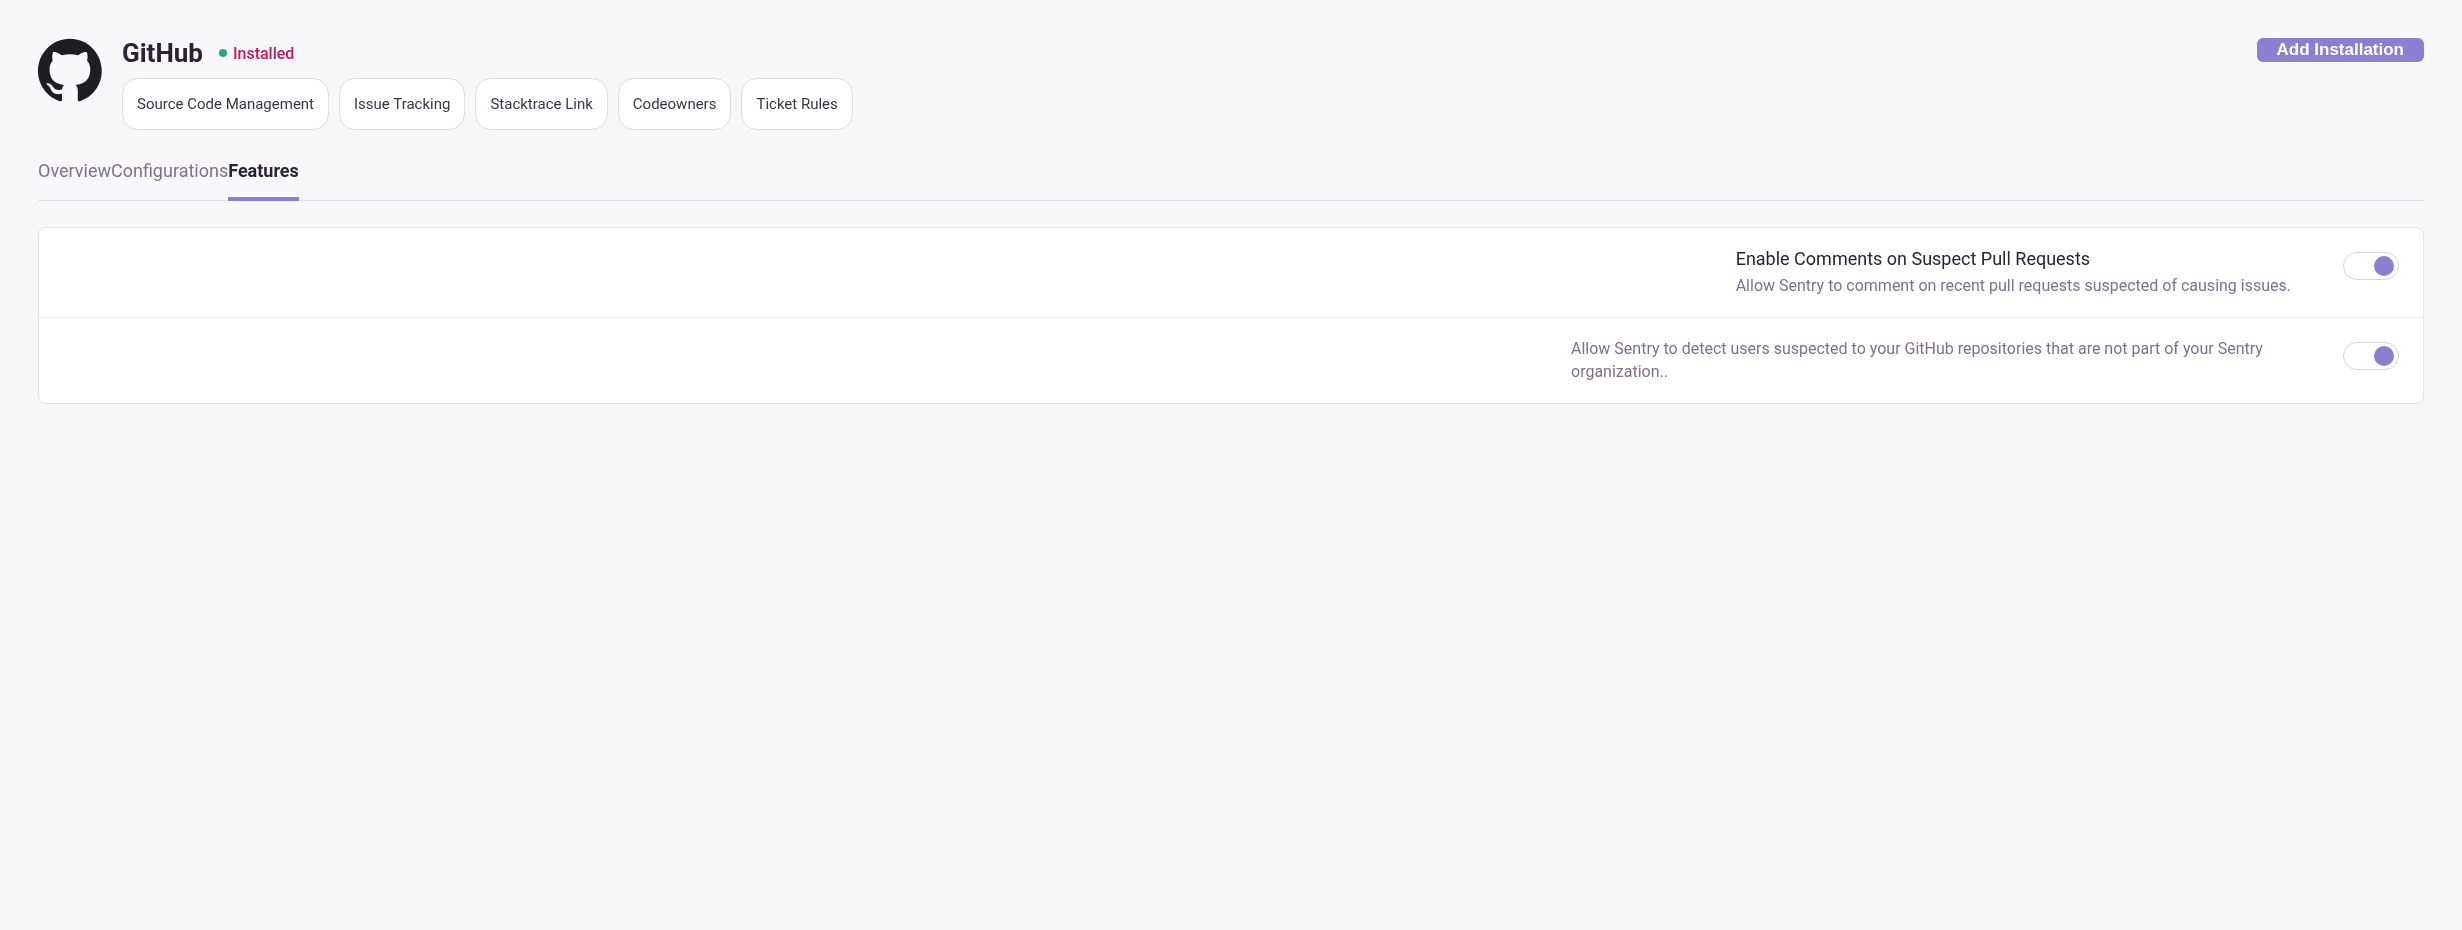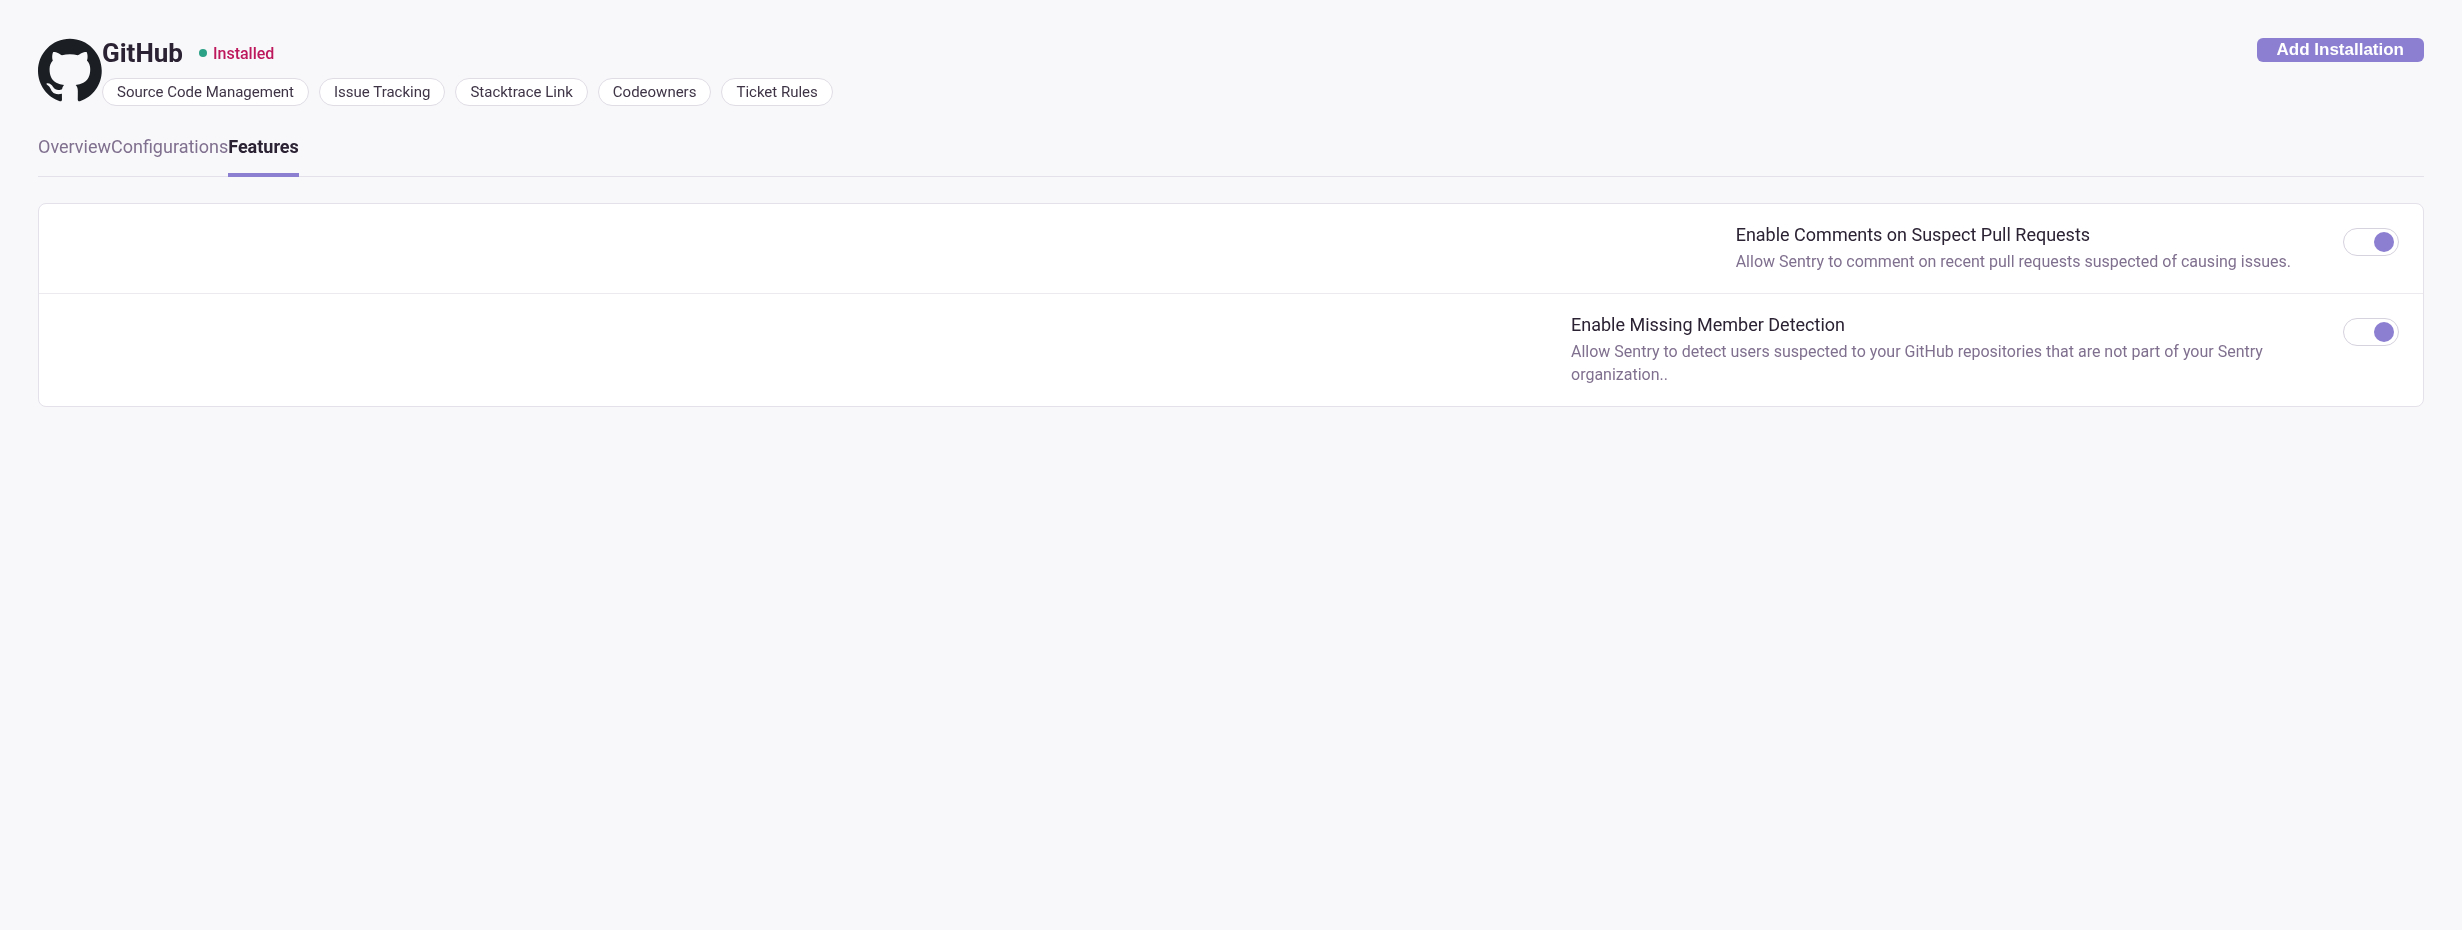--- a/index.html
+++ b/index.html
@@ -15,20 +15,21 @@
     }
     .header-row {
       display: flex;
       align-items: flex-start;
       justify-content: space-between;
       margin-bottom: 30px;
     }
     .header-left {
       display: flex;
       align-items: flex-start;
+      gap: 20px;
     }
     .logo-wrap {
       width: 64px;
       height: 64px;
       flex-shrink: 0;
     }
     .logo-wrap svg {
       width: 64px;
       height: 64px;
     }
@@ -66,21 +67,21 @@
     }
     .chips-row {
       display: flex;
       flex-wrap: wrap;
       gap: 10px;
     }
     .chip {
       border: 1px solid #e0dde5;
       background: #fff;
       border-radius: 16px;
-      padding: 4px 14px;
+      padding: 16px 14px;
       font-size: 15px;
       color: #3e3446;
       white-space: nowrap;
     }
     .add-btn {
       background: #8c7fd1;
       color: #fff;
       border: none;
       border-radius: 6px;
       padding: 2px 20px;
@@ -200,21 +201,20 @@
       <div class="feature-desc">Allow Sentry to comment on recent pull requests suspected of causing issues.</div>
     </div>
     <div class="toggle">
       <div class="toggle-knob"></div>
     </div>
   </div>
 
 
   <div class="feature-row">
     <div class="feature-text">
-      <div class="feature-title">Enable Missing Member Detection</div>
       <div class="feature-desc">Allow Sentry to detect users suspected to your GitHub repositories that are not part of your Sentry organization..</div>
     </div>
     <div class="toggle">
       <div class="toggle-knob"></div>
     </div>
   </div>
 
 </div>
 
 </body></html>

